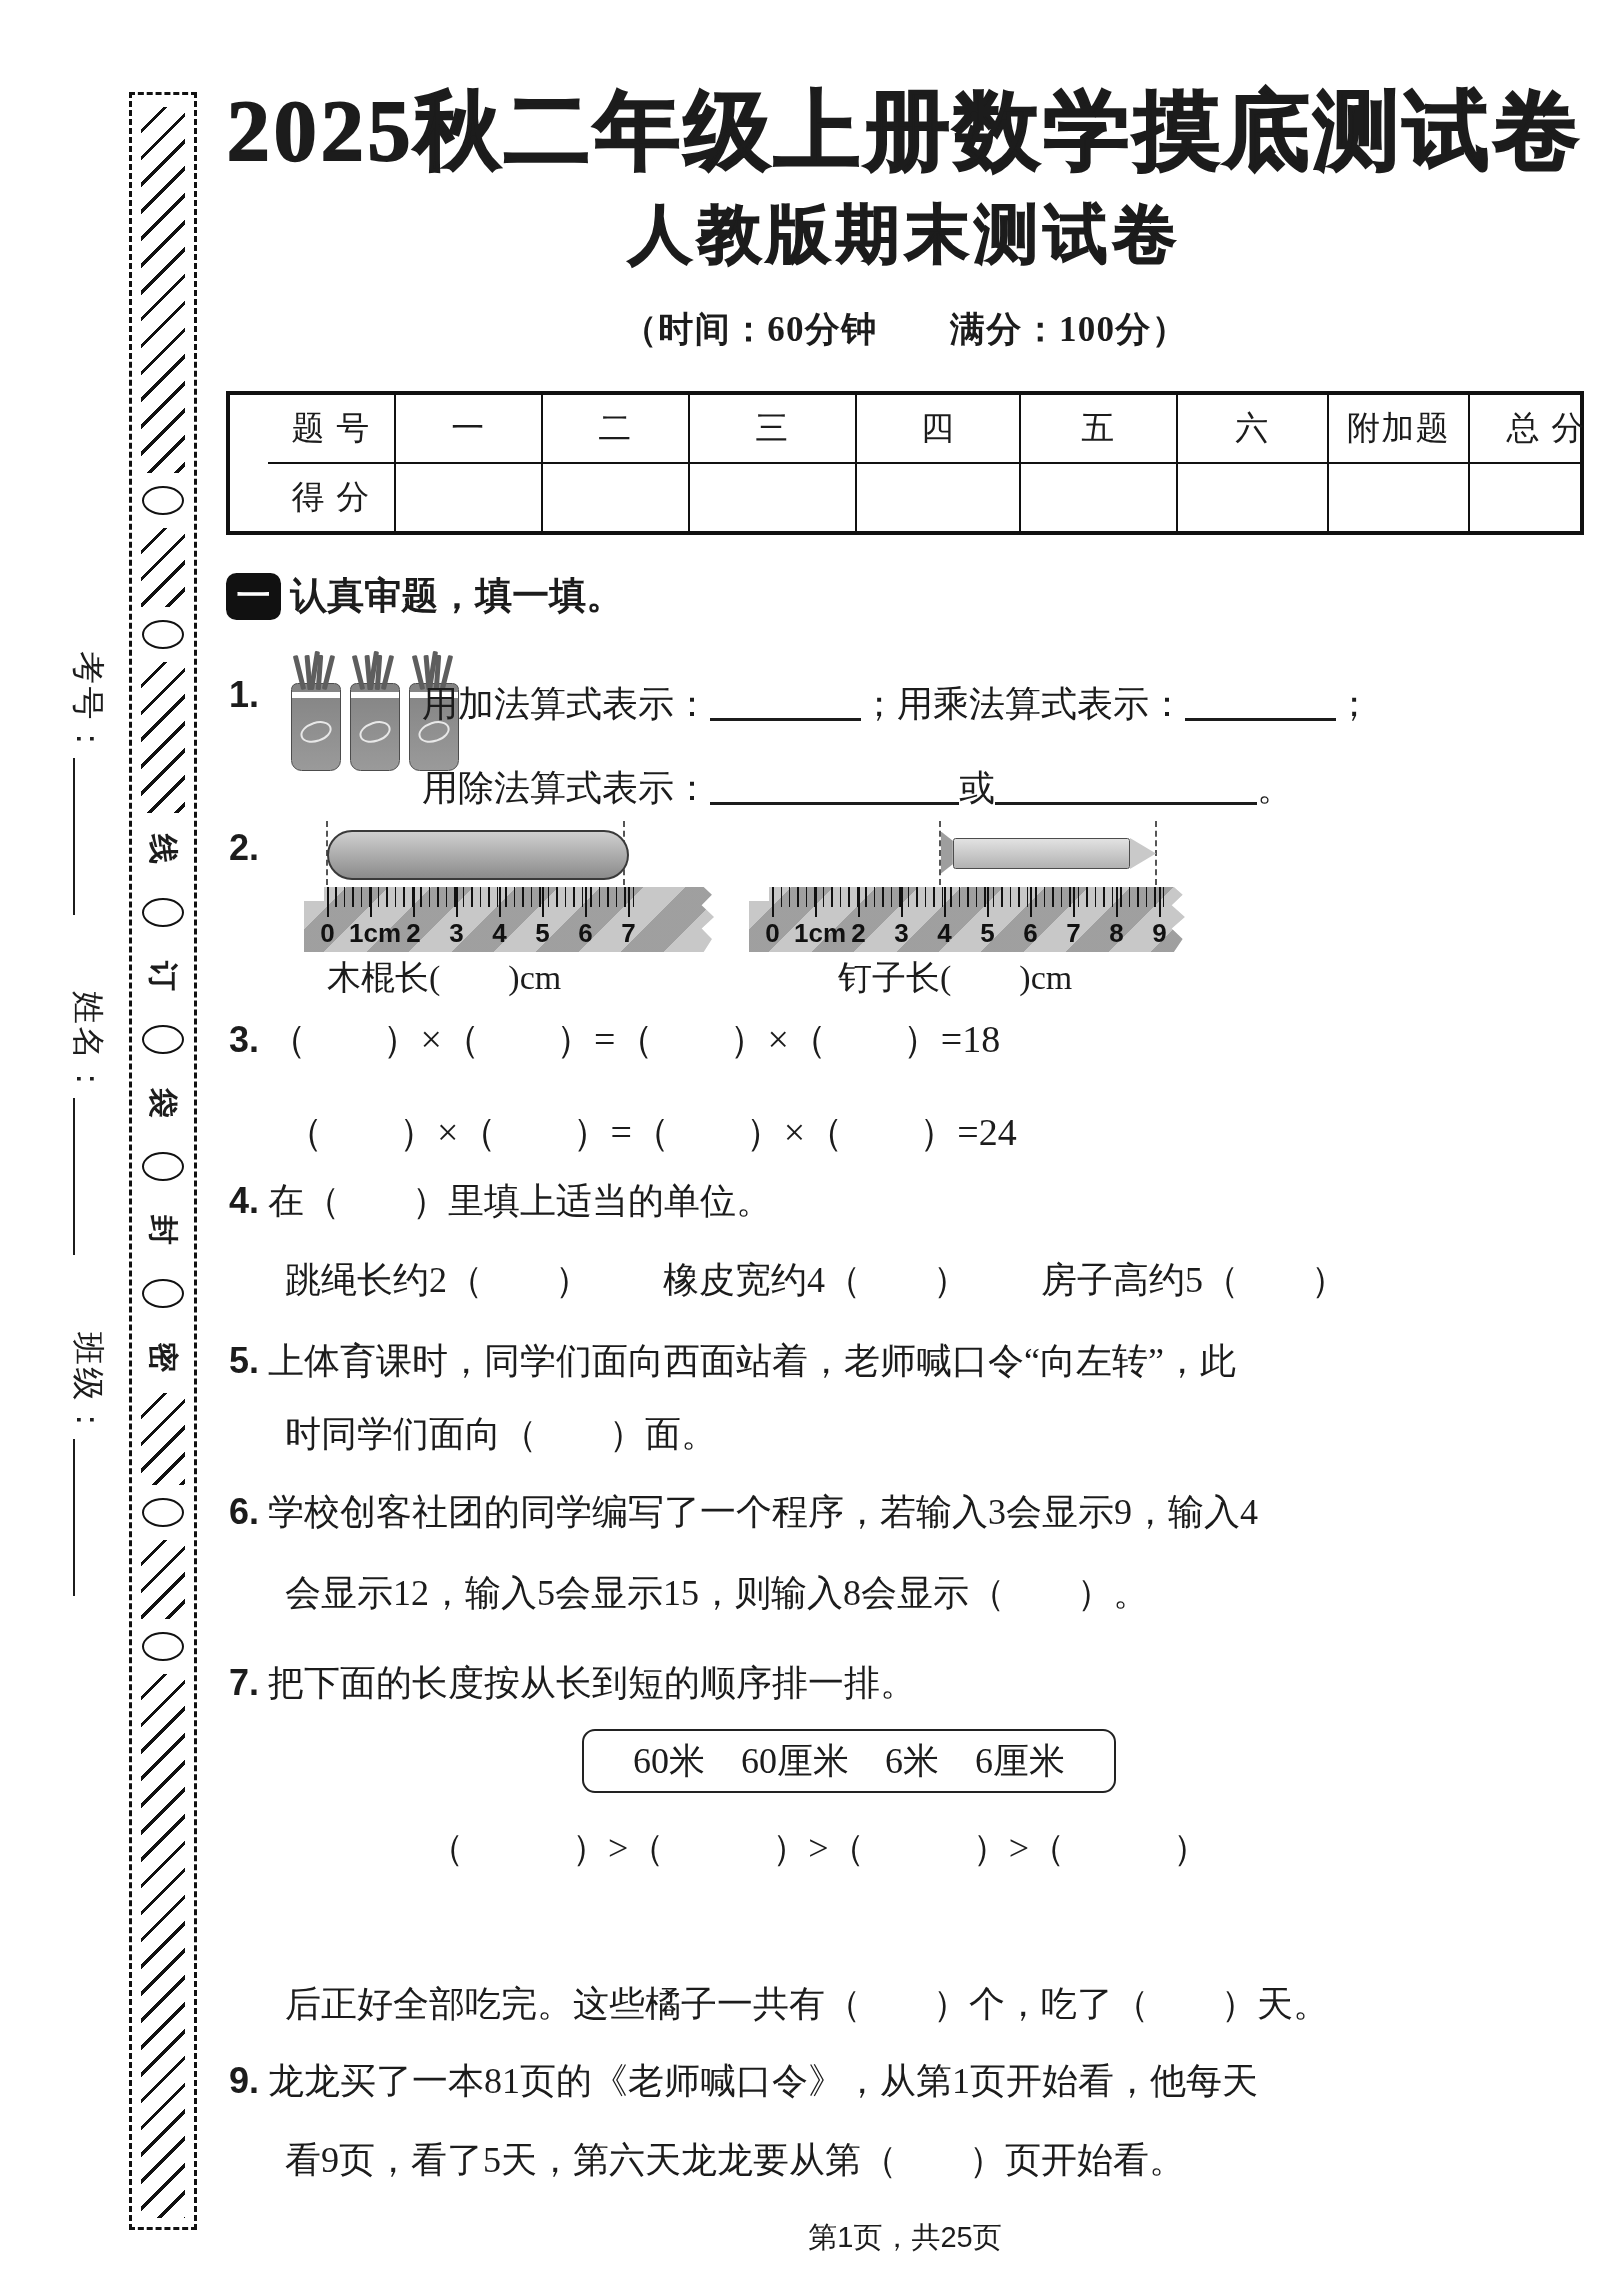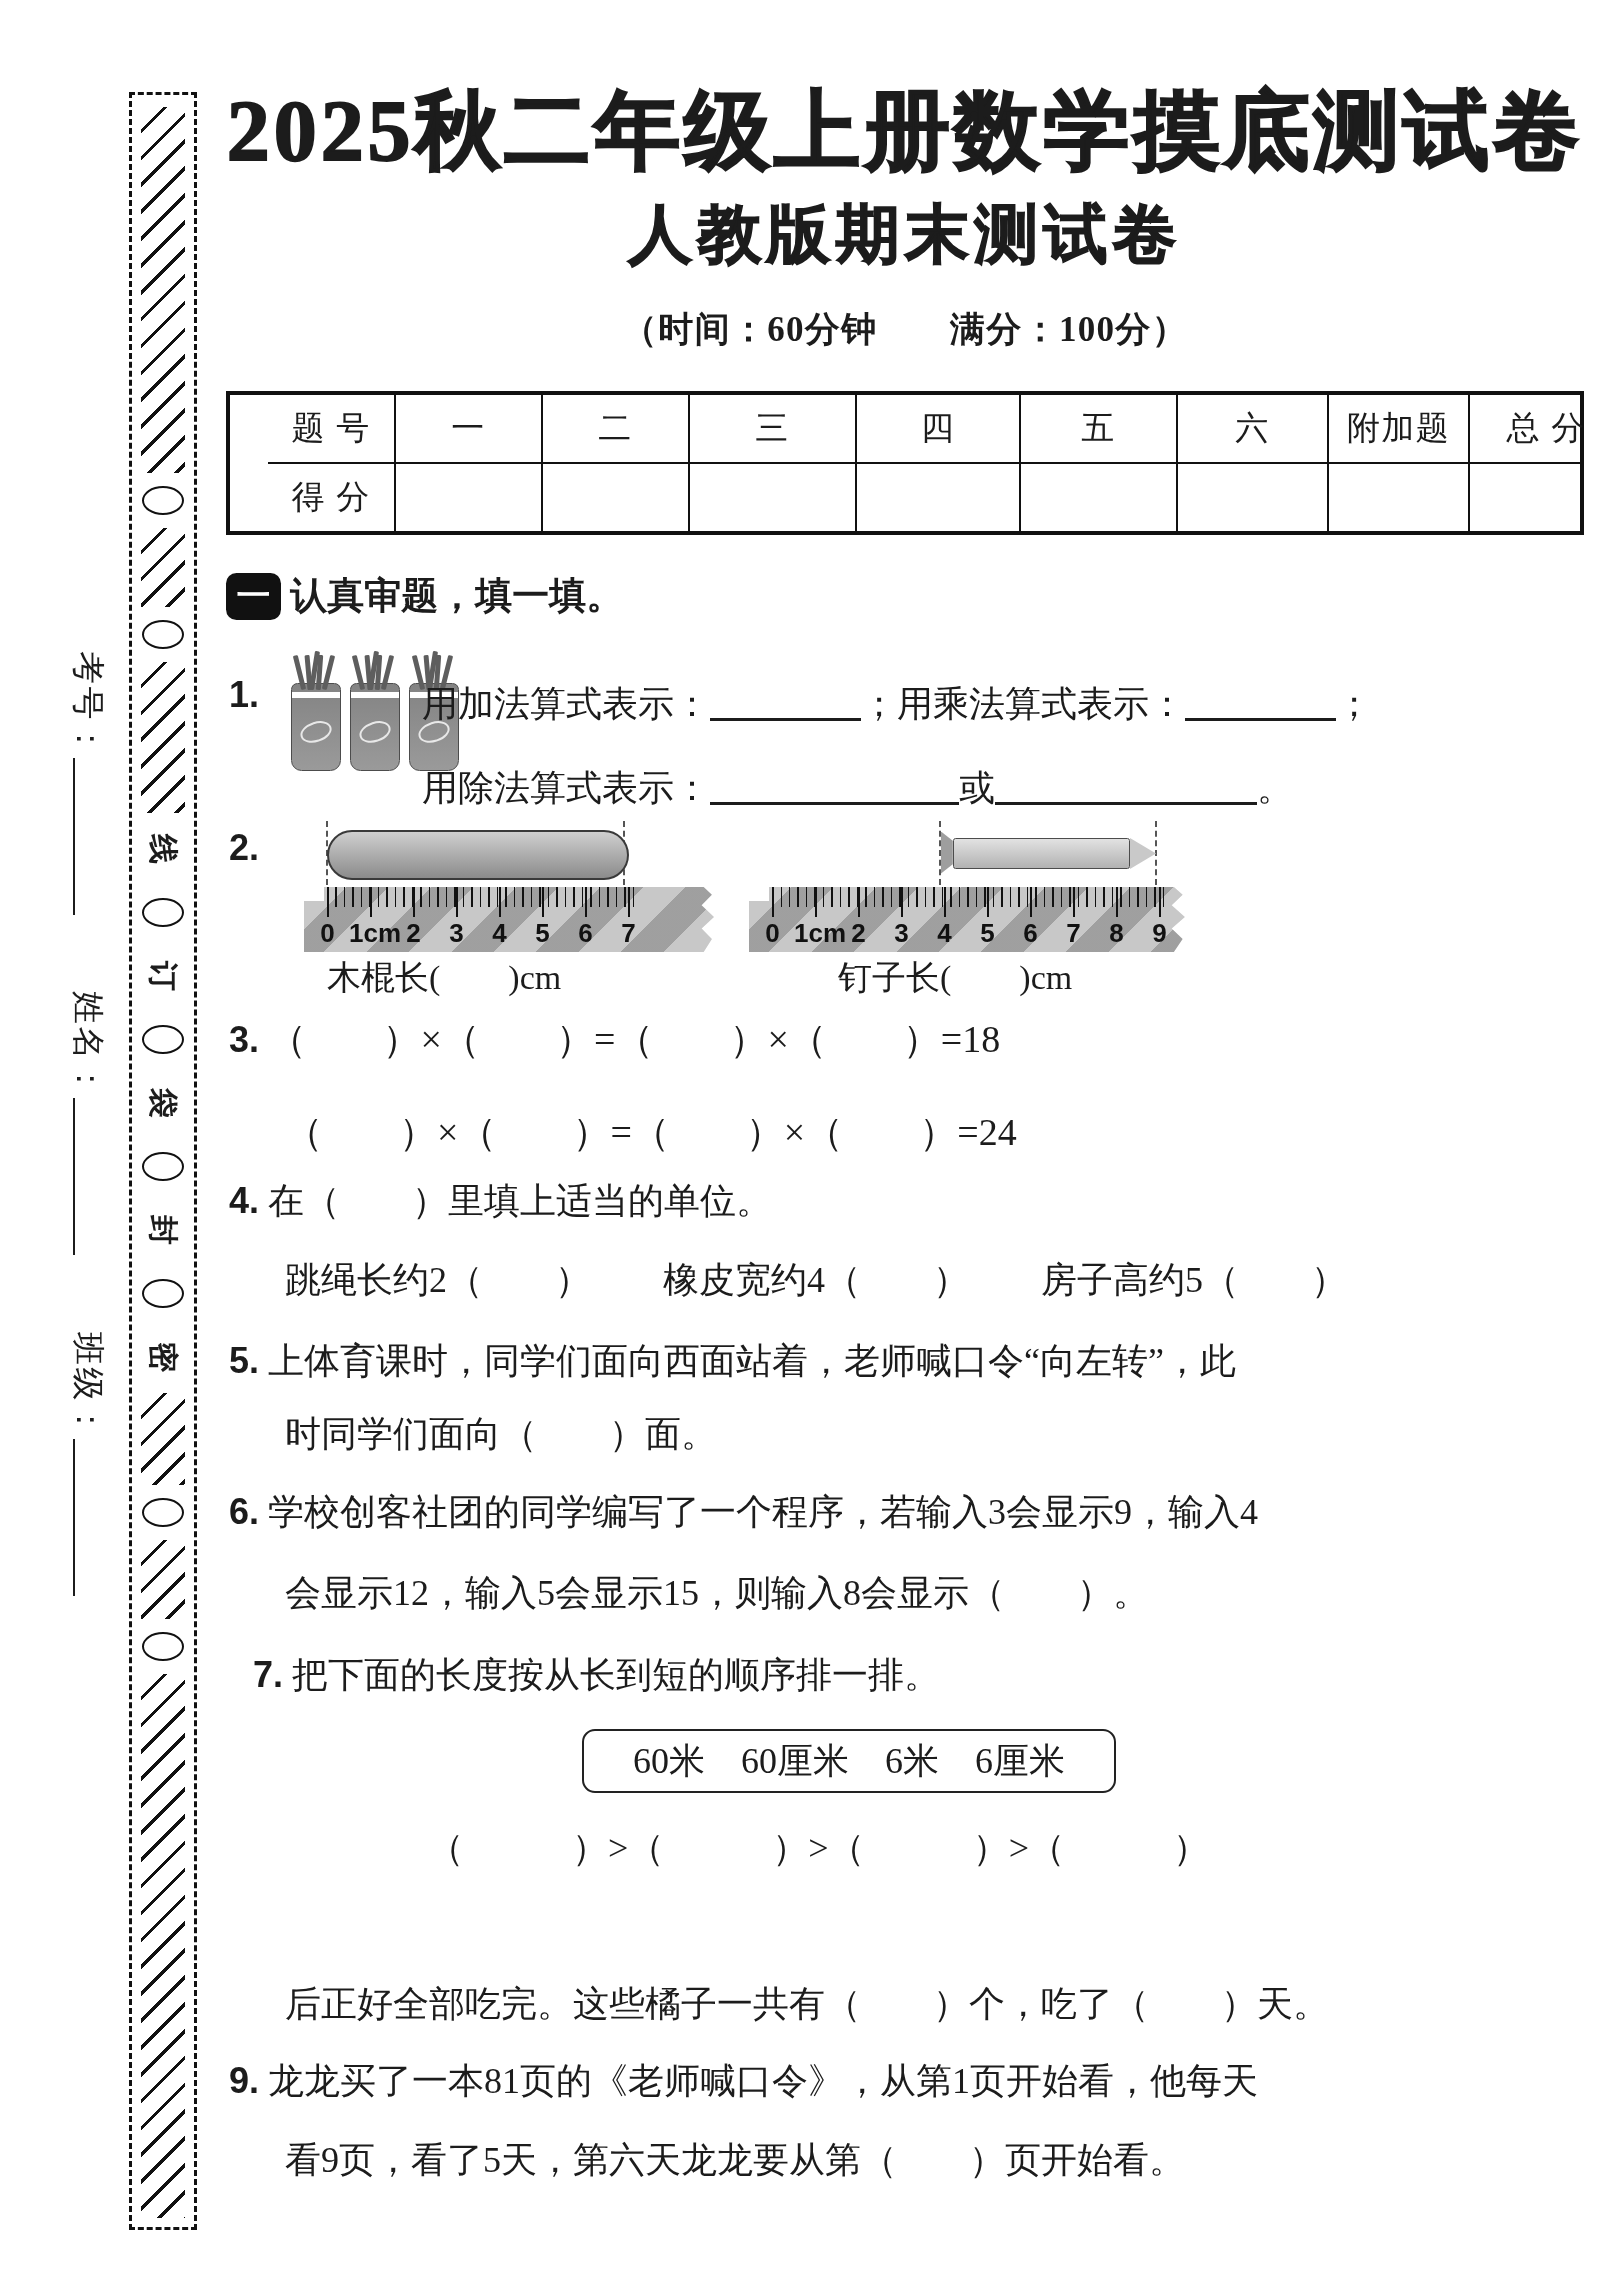--- a/index.html
+++ b/index.html
@@ -287,21 +287,21 @@
     <div class="qline" style="top:0;">
       <span class="qnum">6.</span>
       <span>学校创客社团的同学编写了一个程序，若输入3会显示9，输入4</span>
     </div>
     <div class="qline indent" style="top:81px;">
       <span>会显示12，输入5会显示15，则输入8会显示（　　）。</span>
     </div>
   </div>
 
   <div class="q" style="top:1644px; height:236px;">
-    <div class="qline" style="top:8px;margin-left:24px;">
+    <div class="qline" style="top:16px;">
       <span class="qnum">7.</span>
       <span>把下面的长度按从长到短的顺序排一排。</span>
     </div>
     <div class="len-box">60米　60厘米　6米　6厘米</div>
     <div class="compare-line">（　　　）&gt;（　　　）&gt;（　　　）&gt;（　　　）</div>
   </div>
 
   <div class="q" style="top:1904px; height:124px;">
     <div class="qline indent" style="top:77px;">
       <span>后正好全部吃完。这些橘子一共有（　　）个，吃了（　　）天。</span>
@@ -311,15 +311,16 @@
   <div class="q" style="top:2058px; height:124px;">
     <div class="qline" style="top:0;">
       <span class="qnum">9.</span>
       <span>龙龙买了一本81页的《老师喊口令》，从第1页开始看，他每天</span>
     </div>
     <div class="qline indent" style="top:79px;">
       <span>看9页，看了5天，第六天龙龙要从第（　　）页开始看。</span>
     </div>
   </div>
 
+  <div class="footer">第1页，共25页</div>
 
 </div>
 
 
 </body></html>

